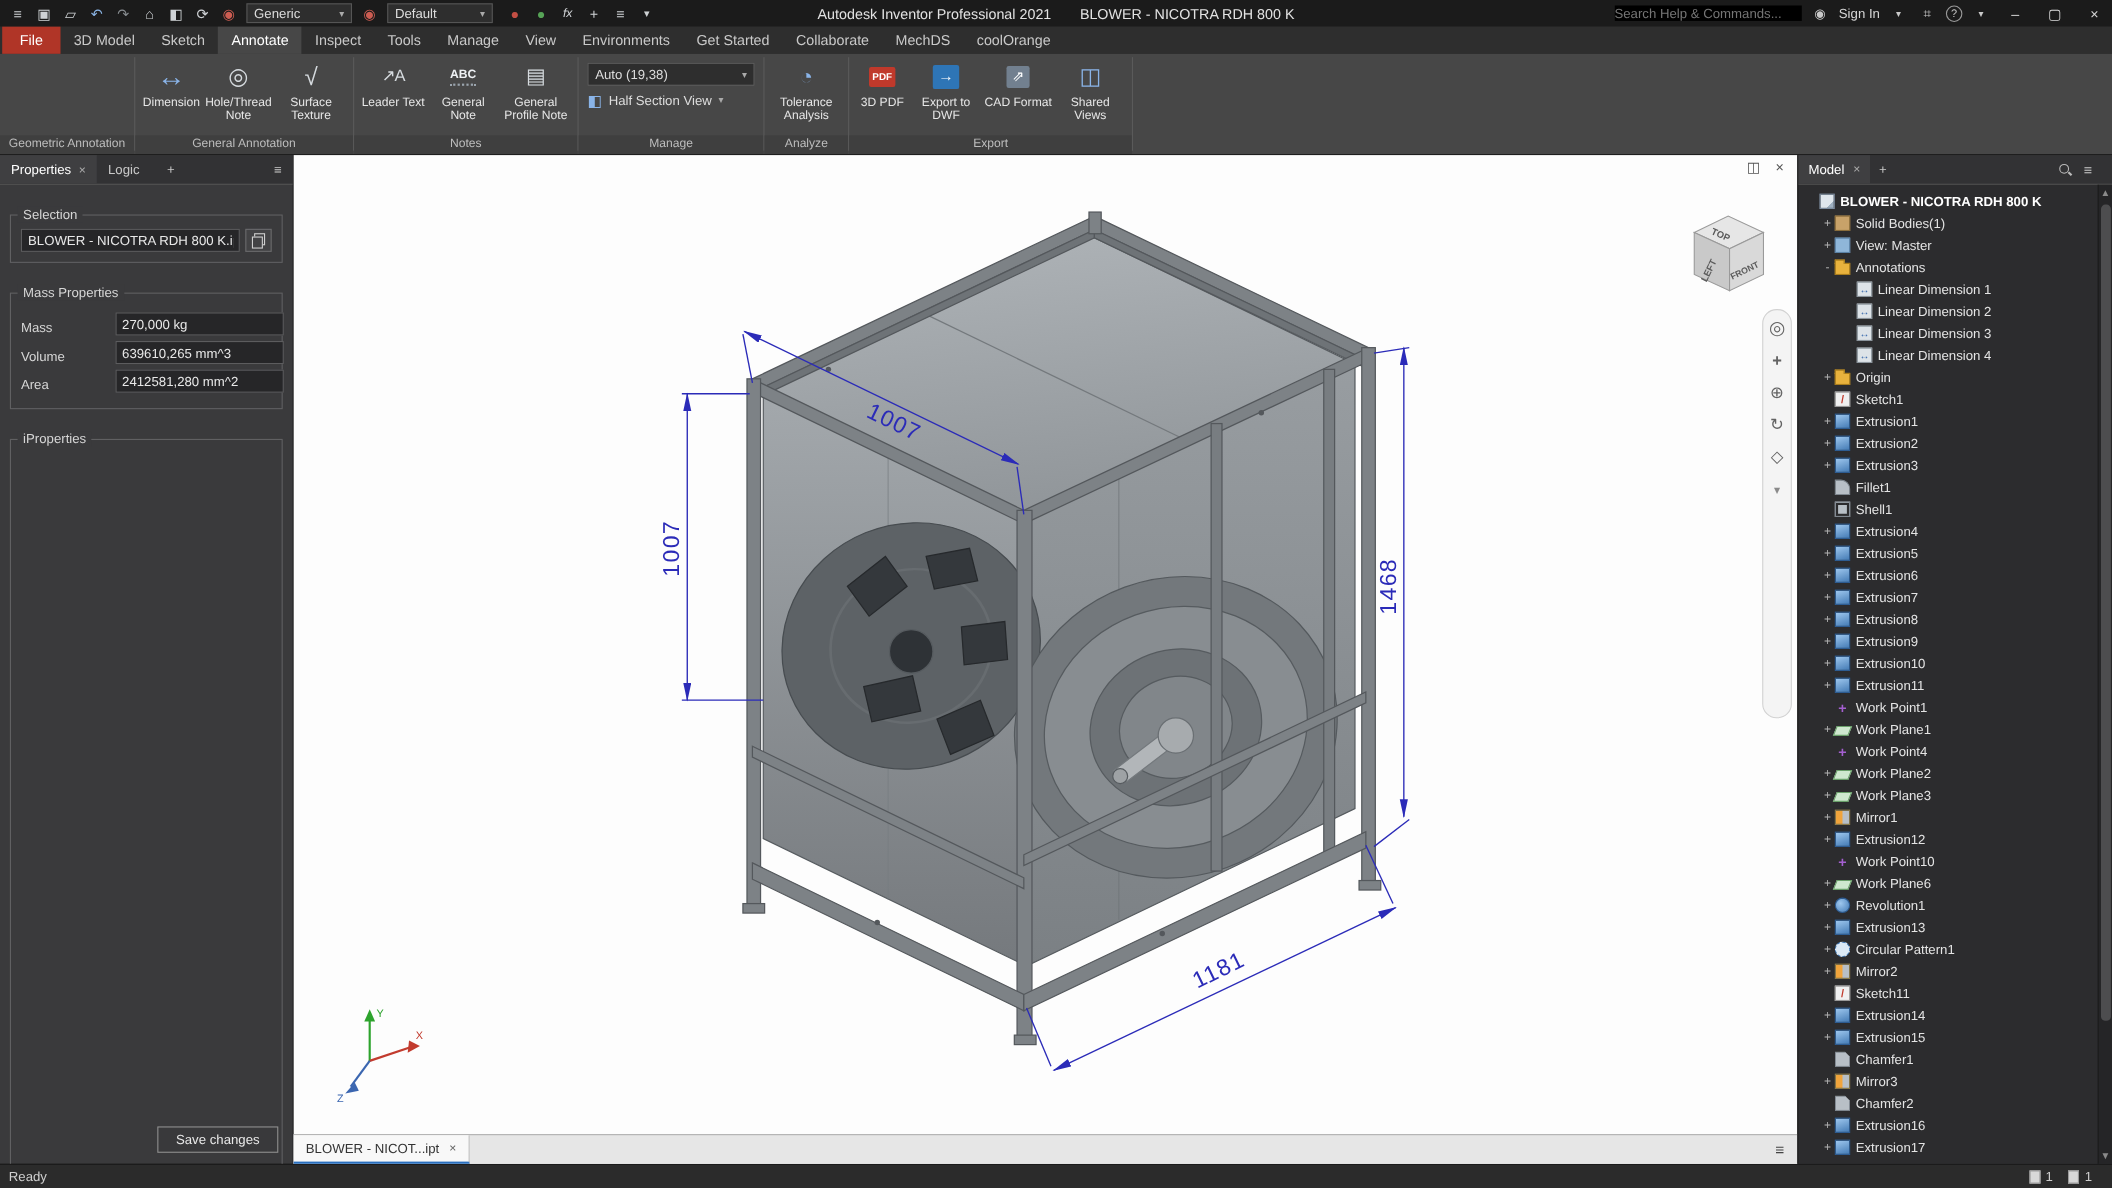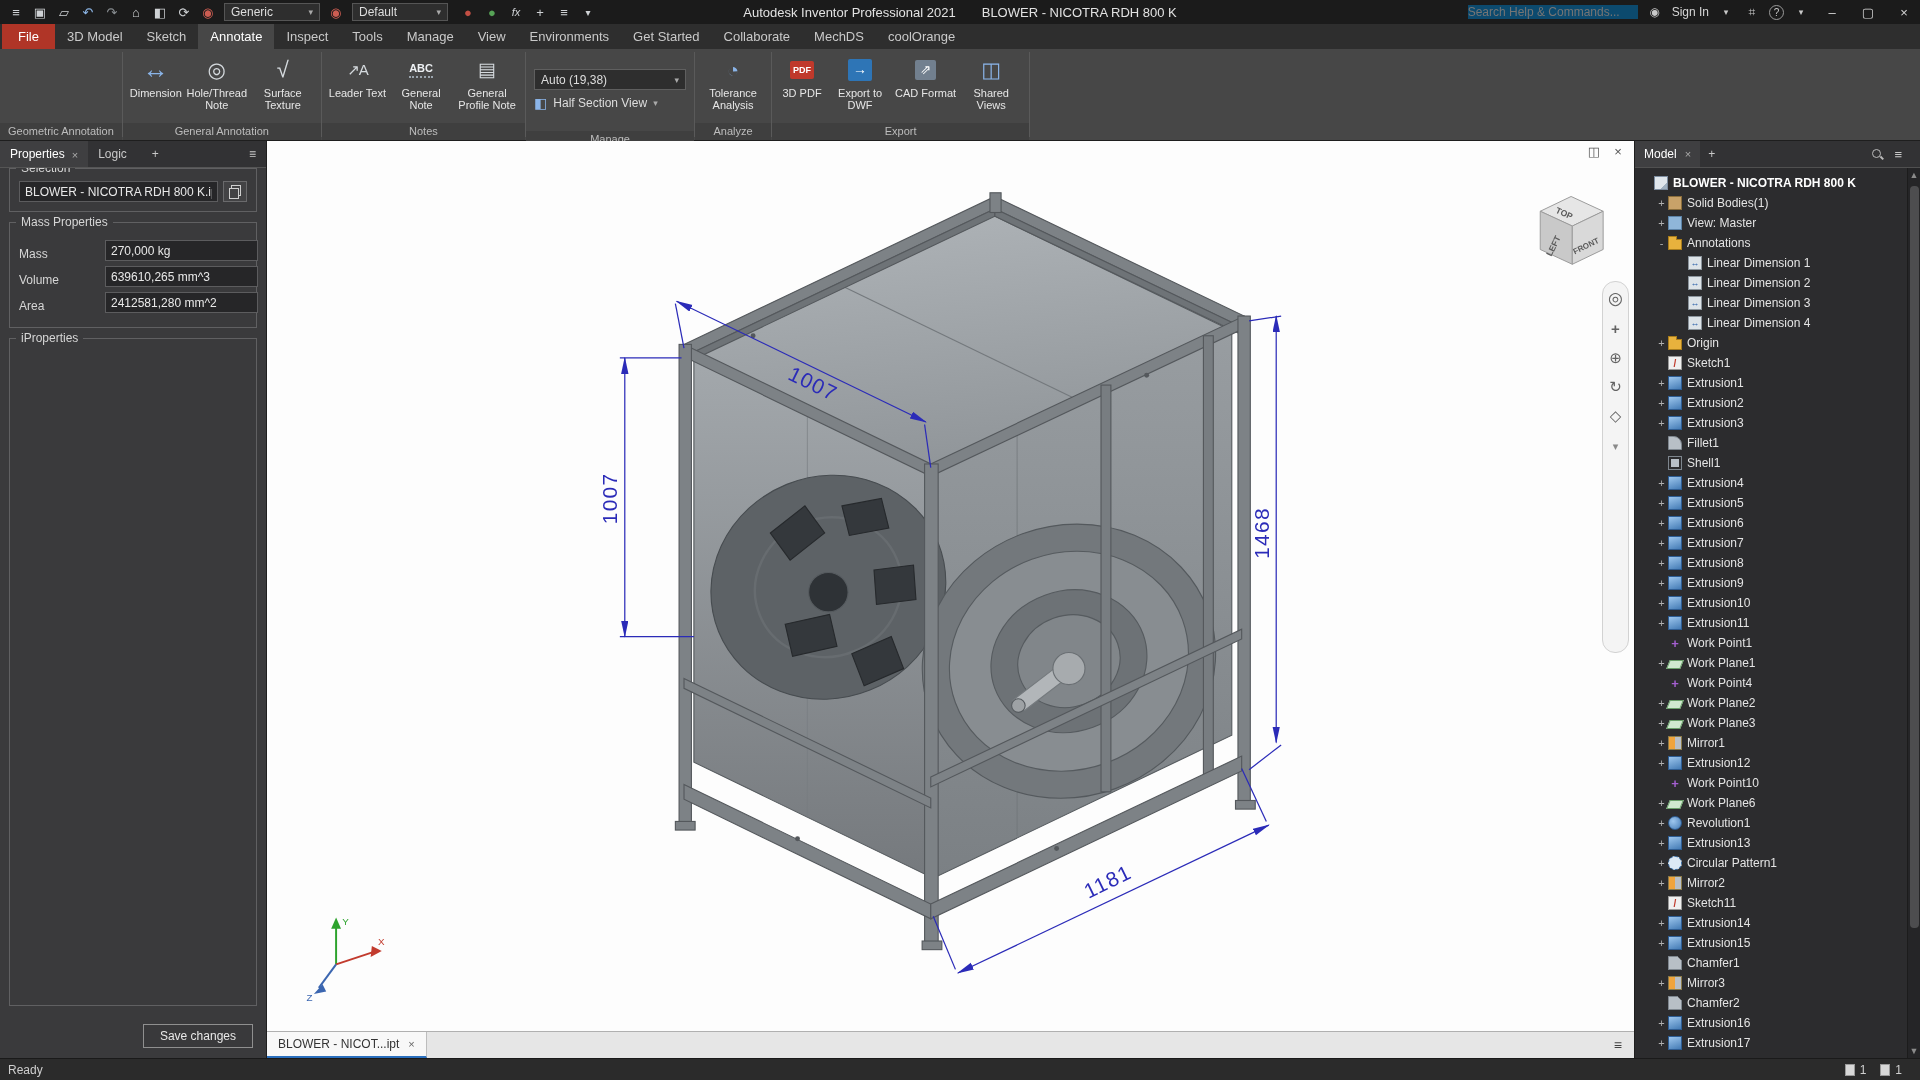--- a/index.html
+++ b/index.html
@@ -23,21 +23,21 @@
   .qicon[data-ic="sphere-red"]::before{content:"●";color:#c34f44}
   .qicon[data-ic="sphere-green"]::before{content:"●";color:#56a356}
   .qicon[data-ic="fx"]::before{content:"fx";font-style:italic;font-size:11px}
   .qicon[data-ic="plus"]::before{content:"+"}
   .qicon[data-ic="list"]::before{content:"≡"}
   .qicon[data-ic="chevron"]::before{content:"▾";font-size:10px}
   .tb-combo{height:18px;background:#2e2e2e;border:1px solid #555;display:flex;align-items:center;gap:14px;padding:0 6px;margin:0 4px;font-size:12px;color:#ddd;min-width:96px;justify-content:space-between}
   .tb-combo .arr{font-size:9px;color:#aaa}
   .tb-title{position:absolute;left:50%;top:0;height:24px;transform:translateX(-50%);display:flex;gap:26px;align-items:center;font-size:13px;color:#e2e2e2;white-space:nowrap}
   .tb-right{margin-left:auto;display:flex;align-items:center;gap:8px;padding-right:2px}
-  .tb-search{background:#0c4a6e;border:none;color:#9a9da1;font-size:12px;width:170px;font-family:"Liberation Sans",sans-serif}
+  .tb-search{background:#000000;border:none;color:#9a9da1;font-size:12px;width:170px;font-family:"Liberation Sans",sans-serif}
   .tb-mini{width:18px;text-align:center;color:#c9c9c9;font-size:12px}
   .helpc{width:15px;height:15px;border:1px solid #9a9a9a;border-radius:50%;font-size:10px;display:flex;align-items:center;justify-content:center;color:#c9c9c9}
   .winbtn{width:28px;height:24px;display:flex;align-items:center;justify-content:center;color:#d6d6d6;font-size:13px}
 
   
   .ribbon-tabs{height:25px;background:#2e2e2e;display:flex;align-items:stretch;padding-left:2px;flex:0 0 auto}
   .rtab{padding:5px 12px;font-size:13px;color:#c9c9c9;white-space:nowrap}
   .rtab[data-active="true"]{background:#474747;color:#fff}
   .rtab[data-file="true"]{background:#b03527;color:#fff;padding:5px 16px}
 
@@ -56,39 +56,39 @@
   .ricon[data-ic="leader-text"]::before{content:"↗A";font-size:15px;letter-spacing:-1px}
   .ricon[data-ic="general-note"]::before{content:"ABC";font-size:11px;font-weight:bold;border-bottom:2px dotted #9aa4ad;padding-bottom:2px;color:#eef1f4}
   .ricon[data-ic="profile-note"]::before{content:"▤";font-size:19px}
   .ricon[data-ic="tolerance-analysis"]::before{content:"◔";color:#8ab4e8;font-size:20px}
   .ricon[data-ic="pdf"]::before{content:"PDF";font-size:9px;font-weight:bold;color:#fff;background:#c0392b;padding:4px 3px;border-radius:2px}
   .ricon[data-ic="dwf"]::before{content:"→";font-size:14px;color:#fff;background:#2e75b6;padding:3px 5px;border-radius:2px}
   .ricon[data-ic="cad"]::before{content:"⇗";font-size:13px;color:#fff;background:#72808f;padding:3px 5px;border-radius:2px}
   .ricon[data-ic="shared-views"]::before{content:"◫";color:#8ab4e8;font-size:21px}
   .rgroup-footer{height:17px;font-size:11px;color:#bdbdbd;text-align:center;line-height:17px;background:#3f3f3f;margin-top:auto;padding:0 8px;white-space:nowrap}
   .rsep{width:1px;background:#5a5a5a;margin:3px 0}
-  .manage-rows{display:flex;flex-direction:column;gap:5px;padding:20px 8px;flex:1}
+  .manage-rows{display:flex;flex-direction:column;gap:5px;padding:8px 8px;flex:1}
   .combo{background:#2e2e2e;border:1px solid #5f5f5f;color:#ddd;font-size:12px;height:21px;display:flex;align-items:center;justify-content:space-between;padding:0 6px;width:152px}
   .combo .arr{font-size:9px;color:#aaa}
   .half-row{display:flex;align-items:center;gap:6px;font-size:12px;color:#ddd}
   .hs-ic::before{content:"◧";color:#8ab4e8;font-size:14px}
 
   
   .main{flex:1;display:flex;min-height:0}
 
   
   .left-panel{width:267px;background:#3a3a3c;border-right:1px solid #1f1f1f;display:flex;flex-direction:column}
   .panel-tabs{height:27px;background:#323234;display:flex;align-items:stretch;border-bottom:1px solid #555;flex:0 0 auto}
   .ptab{padding:6px 10px;font-size:12px;color:#c9c9c9;display:flex;gap:7px;align-items:flex-end}
   .ptab[data-active="true"]{background:#3f3f41;color:#fff}
   .ptab .px{color:#aaa;font-size:11px}
   .ptab-plus{padding:6px 8px;color:#c9c9c9}
   .ptab-menu{margin-left:auto;padding:6px 10px;color:#c9c9c9}
   .panel-body{flex:1;position:relative;overflow:hidden}
-  .group{border:1px solid #606062;margin:0 9px 10px;position:relative;padding:12px 9px 9px}
+  .group{border:1px solid #606062;margin:27px 9px 10px;position:relative;padding:12px 9px 9px}
   .group-legend{position:absolute;top:-8px;left:6px;background:#3a3a3c;padding:0 5px;font-size:12px;color:#d6d6d6}
   .sel-row{display:flex;gap:5px;align-items:center}
   .dk-input{background:#262628;border:1px solid #5c5c5e;color:#e8e8e8;font-size:12px;height:21px;padding:0 5px;font-family:"Liberation Sans",sans-serif;width:100%}
   .copy-btn{width:24px;height:21px;background:#434345;border:1px solid #6a6a6c;display:flex;align-items:center;justify-content:center;flex:0 0 auto}
   .copy-ic{position:relative;width:14px;height:14px;display:inline-block}
   .copy-ic::before{content:"";position:absolute;right:1px;top:0;width:8px;height:9px;border:1px solid #cfcfcf}
   .copy-ic::after{content:"";position:absolute;left:1px;bottom:0;width:8px;height:9px;border:1px solid #cfcfcf;background:#434345}
   .mrow{display:flex;align-items:flex-end;margin:5px 0}
   .mrow .mlabel{width:86px;font-size:12px;color:#d6d6d6;flex:0 0 auto}
   .mrow .dk-input{width:153px}

